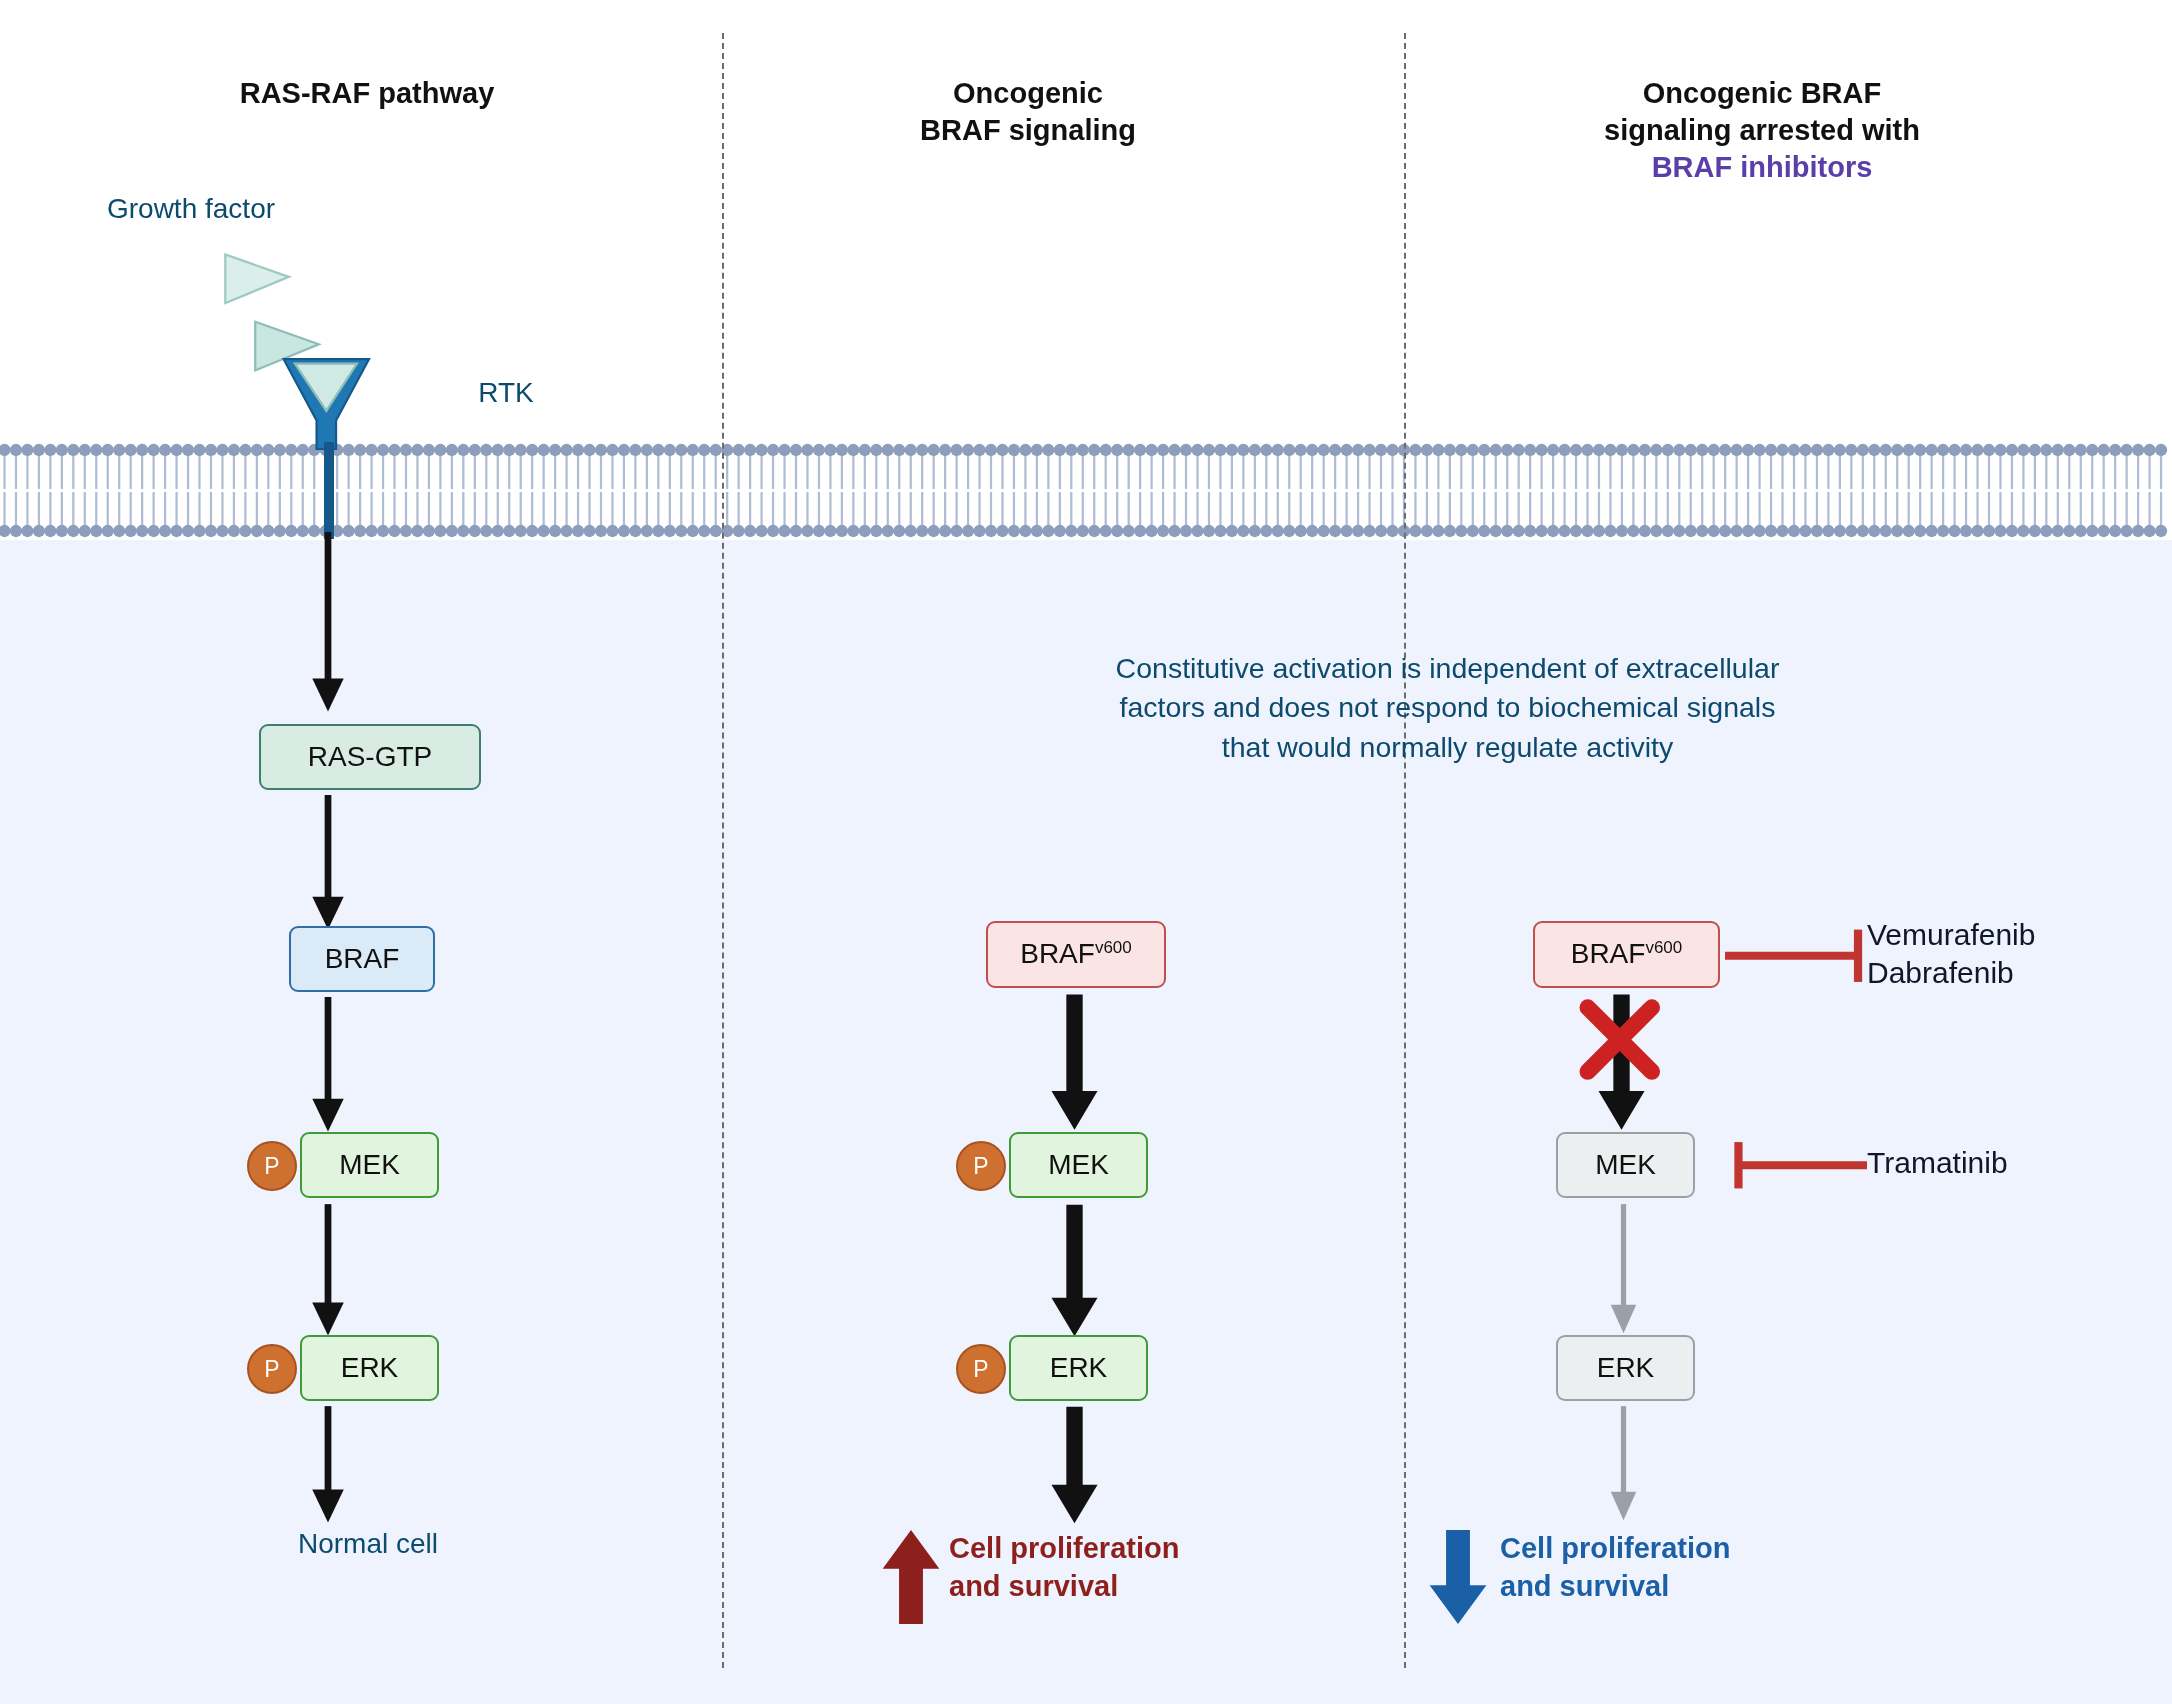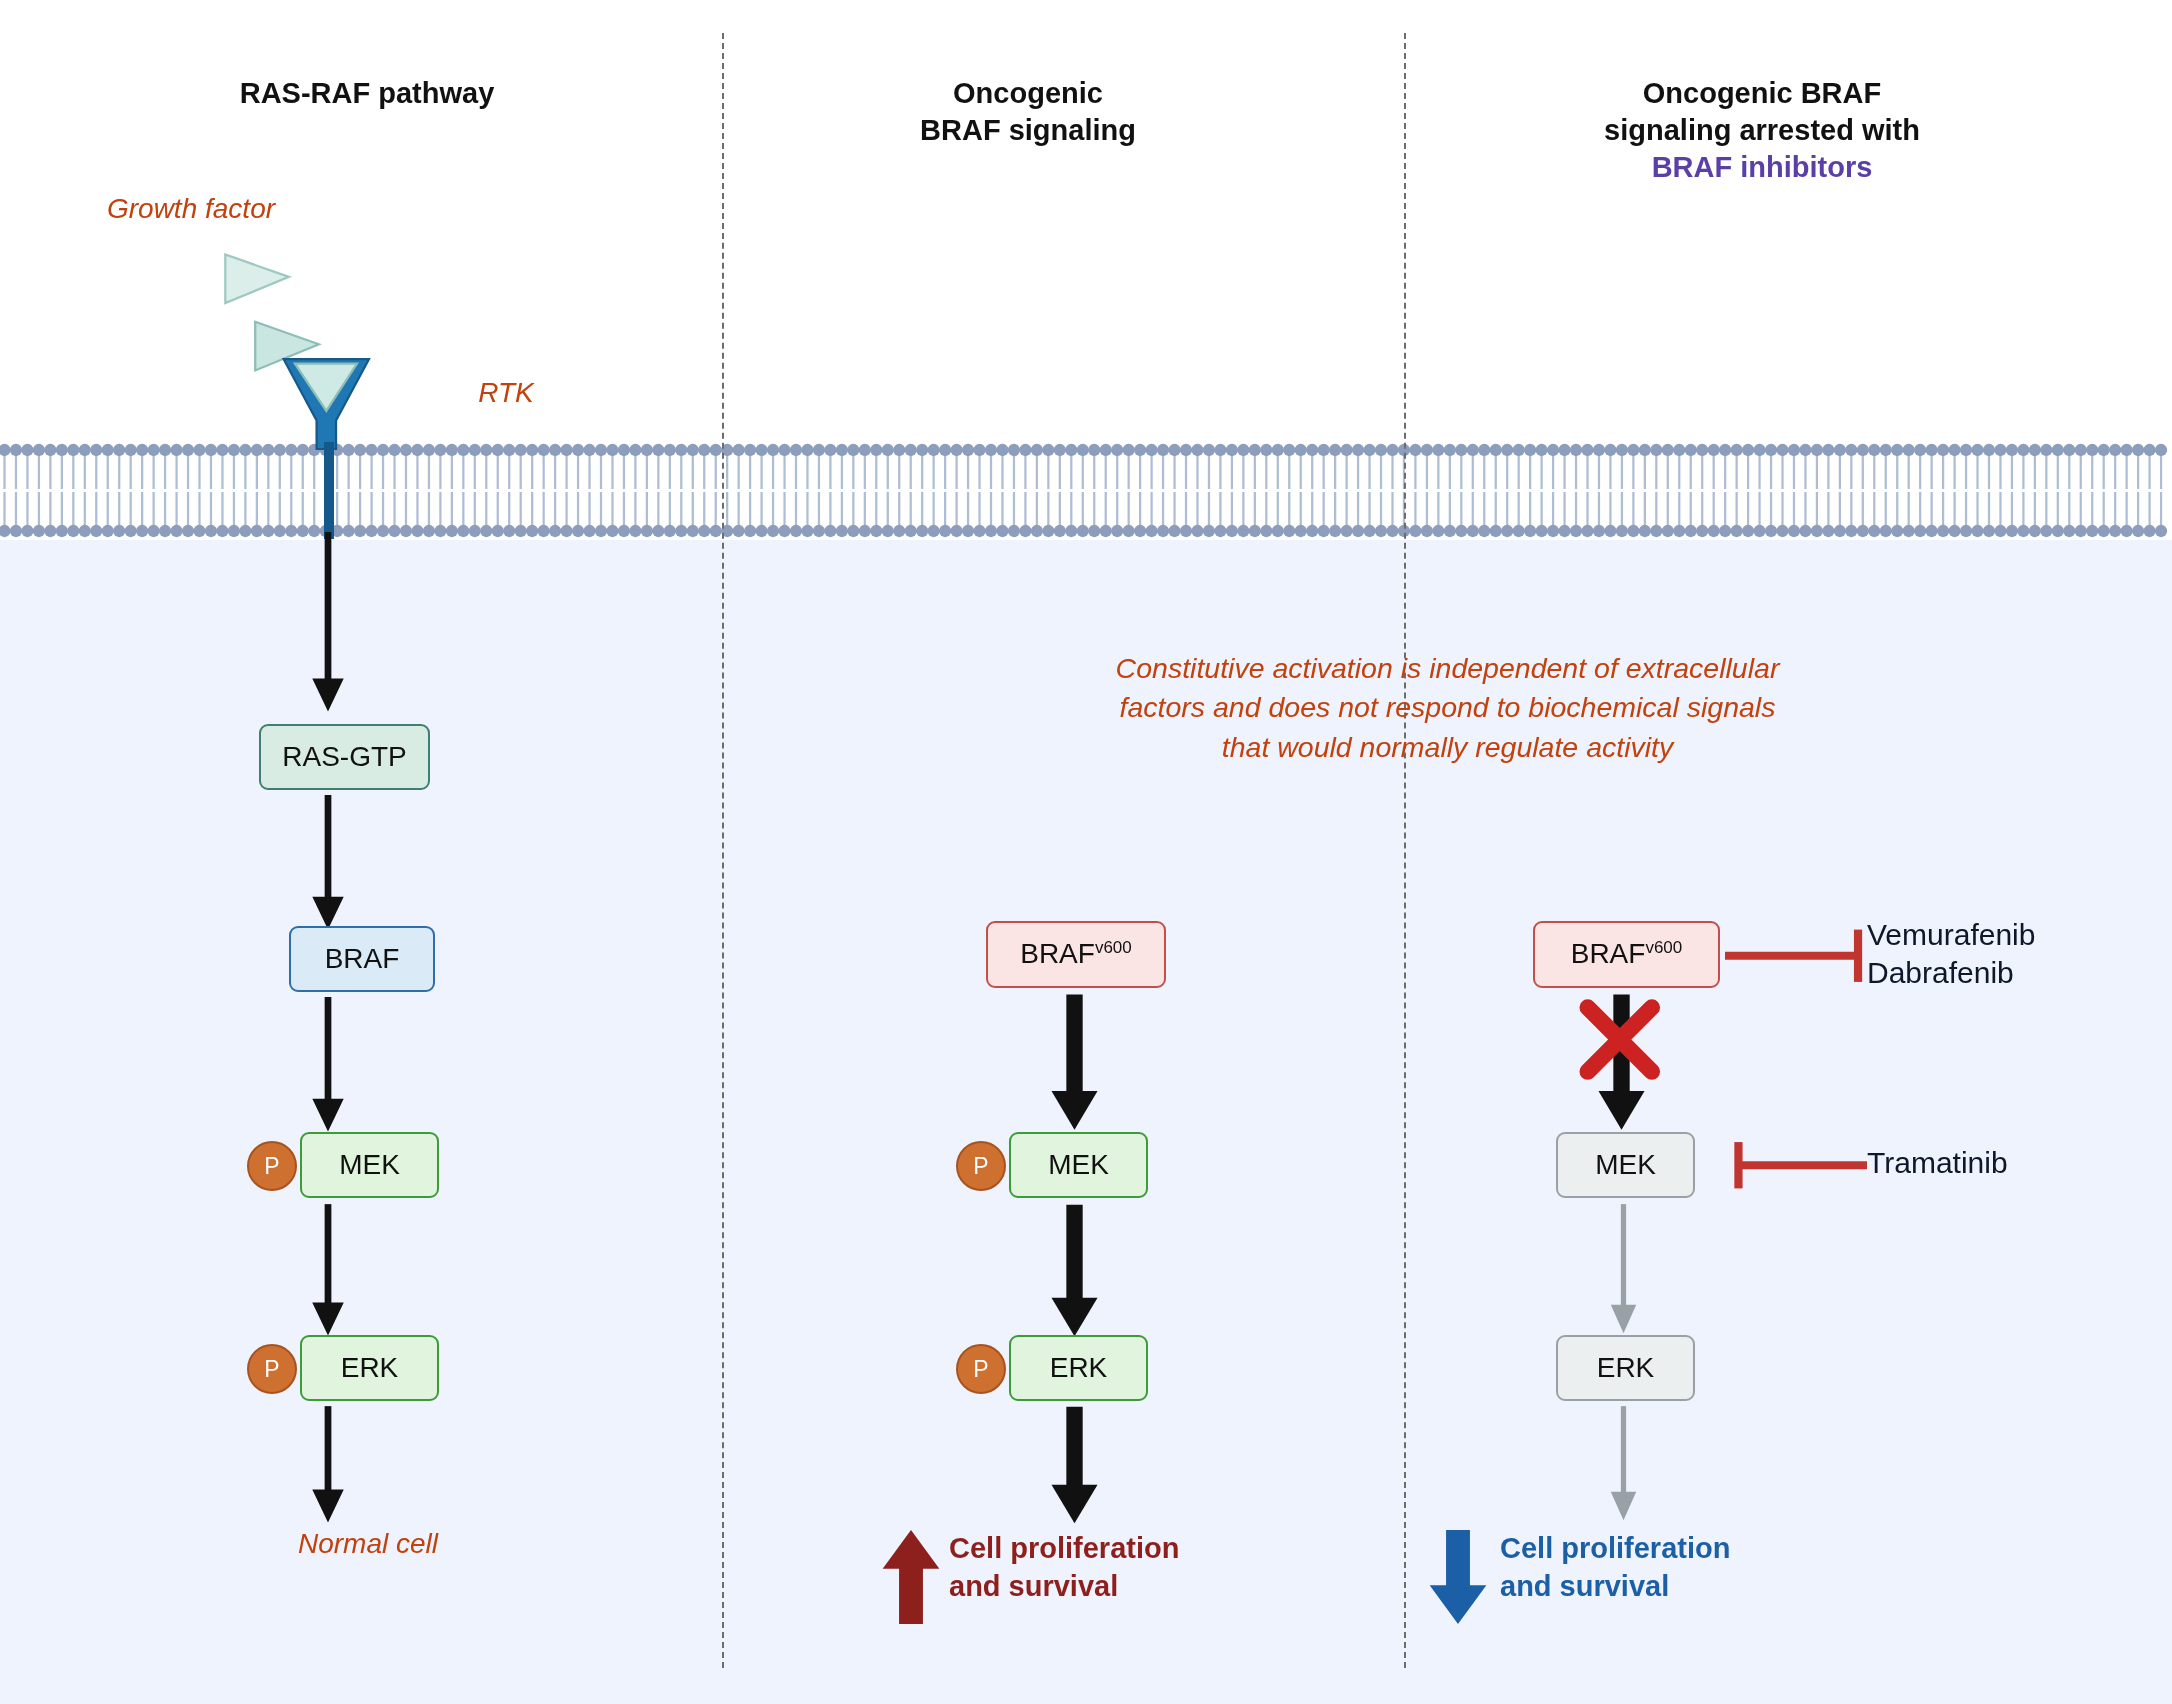--- a/index.html
+++ b/index.html
@@ -58,24 +58,23 @@
   }
   #title1 { left: 67px;  top: 75px; width: 600px; }
   #title2 { left: 728px; top: 75px; width: 600px; }
   #title3 { left: 1417px; top: 75px; width: 690px; }
   .inhibitor-word { color: #5b3fa8; }
 
   
   .plain-text {
     position: absolute;
     font-size: 28px;
-    color: #c2410c;
+    color: #0c4a6e;
     text-align: center;
     line-height: 1.32;
-    font-style: italic;
   }
   #growth-factor { left: 22.5px; top: 191px; width: 337px; }
   #rtk-label { left: 431px; top: 375px; width: 150px; text-align: center; }
   #normal-outcome { left: 38px; top: 1526px; width: 660px; }
   #constitutive-text {
     left: 750px; top: 649px; width: 1395px;
     font-size: 28.5px; line-height: 1.38;
   }
 
   
@@ -936,21 +935,21 @@
 
   <div style="position:absolute; left:324px; top:442px; width:9.7px; height:97px; background:#15598a;"></div>
 
   <div class="plain-text" id="rtk-label">RTK</div>
 
   <svg class="arrow-svg" style="left:307px; top:532px;" width="45" height="187" viewBox="0 0 60 250">
     <line x1="28" y1="0" x2="28" y2="205" stroke="#111111" stroke-width="9"></line>
     <polygon points="28,240 7,196 49,196" fill="#111111"></polygon>
   </svg>
 
-  <div class="node node-ras" style="left:259px; top:724px; width:171px; height:66px;">
+  <div class="node node-ras" style="left:259px; top:724px; width:222px; height:66px;">
     <span>RAS-GTP</span>
   </div>
 
   <svg class="arrow-svg" style="left:307px; top:795px;" width="45" height="142" viewBox="0 0 60 190">
     <line x1="28" y1="0" x2="28" y2="145" stroke="#111111" stroke-width="9"></line>
     <polygon points="28,180 7,136 49,136" fill="#111111"></polygon>
   </svg>
 
   <div class="node node-braf" style="left:289px; top:926px; width:146px; height:66px;">
     <span>BRAF</span>

